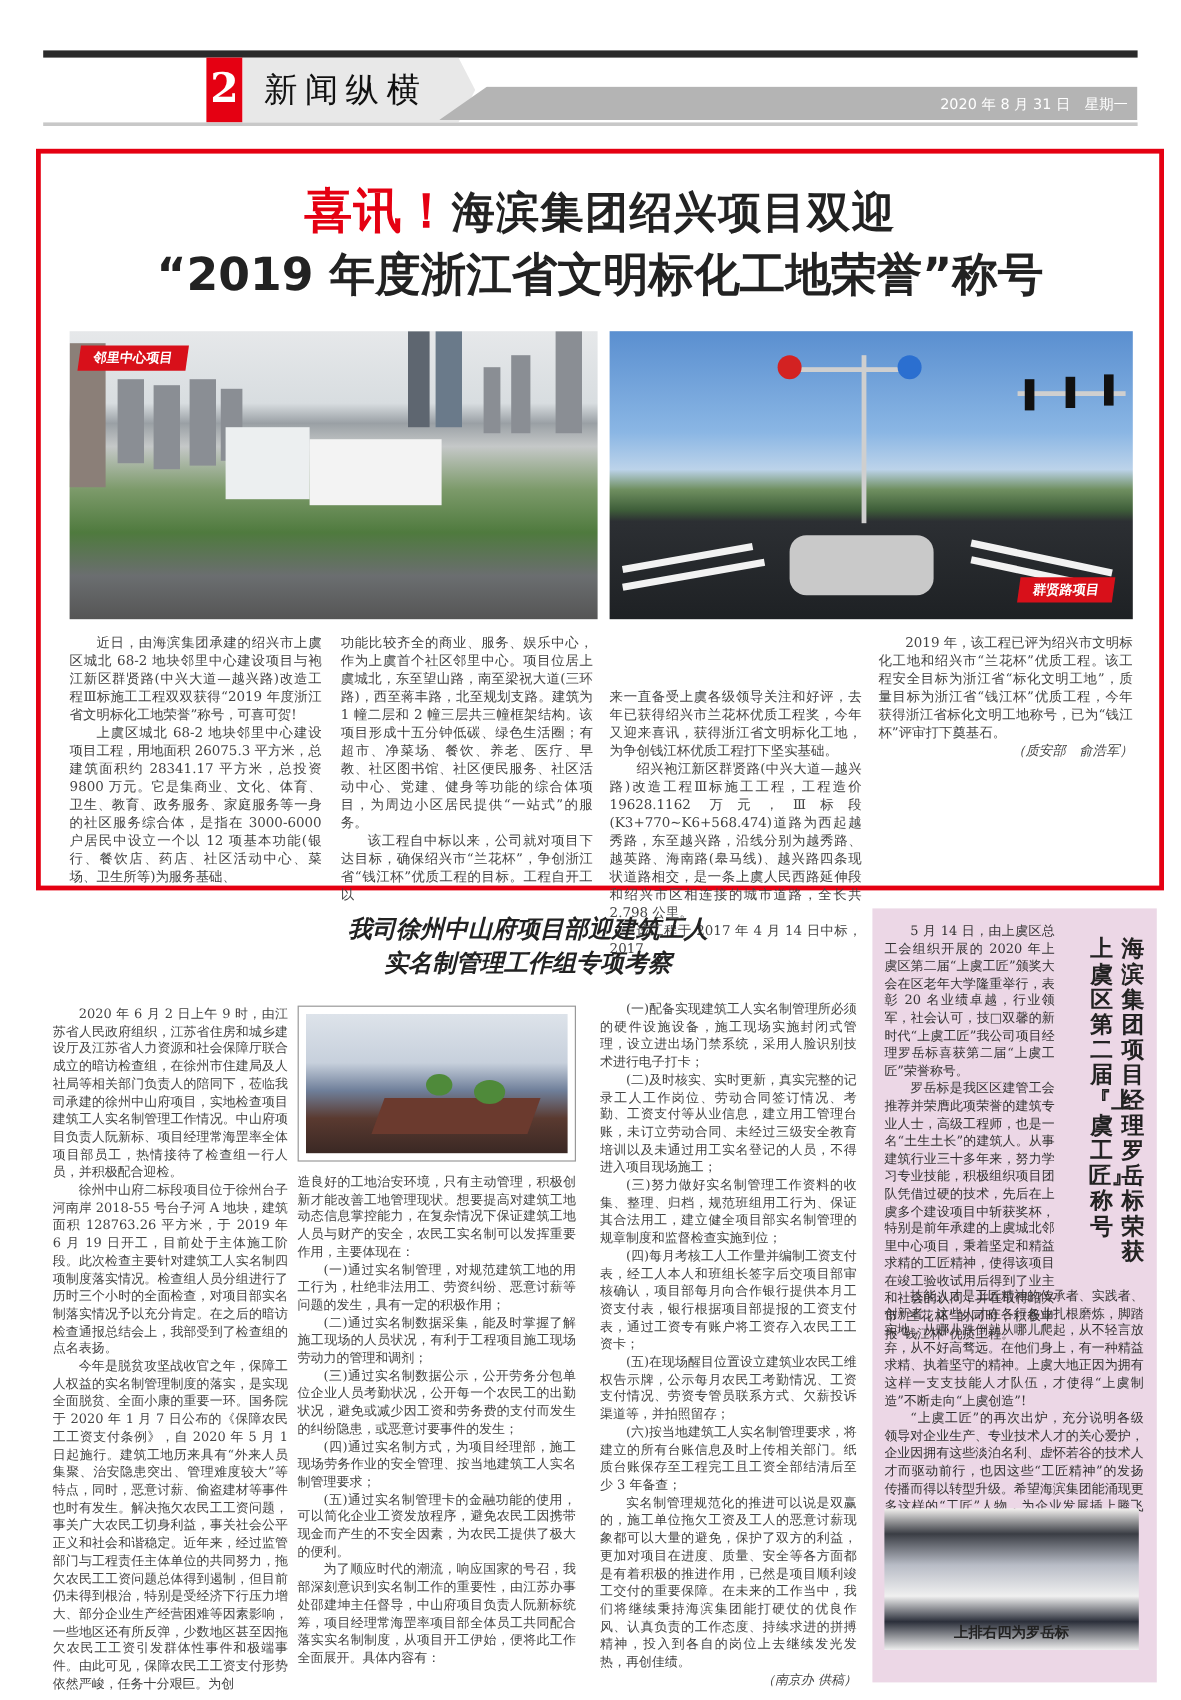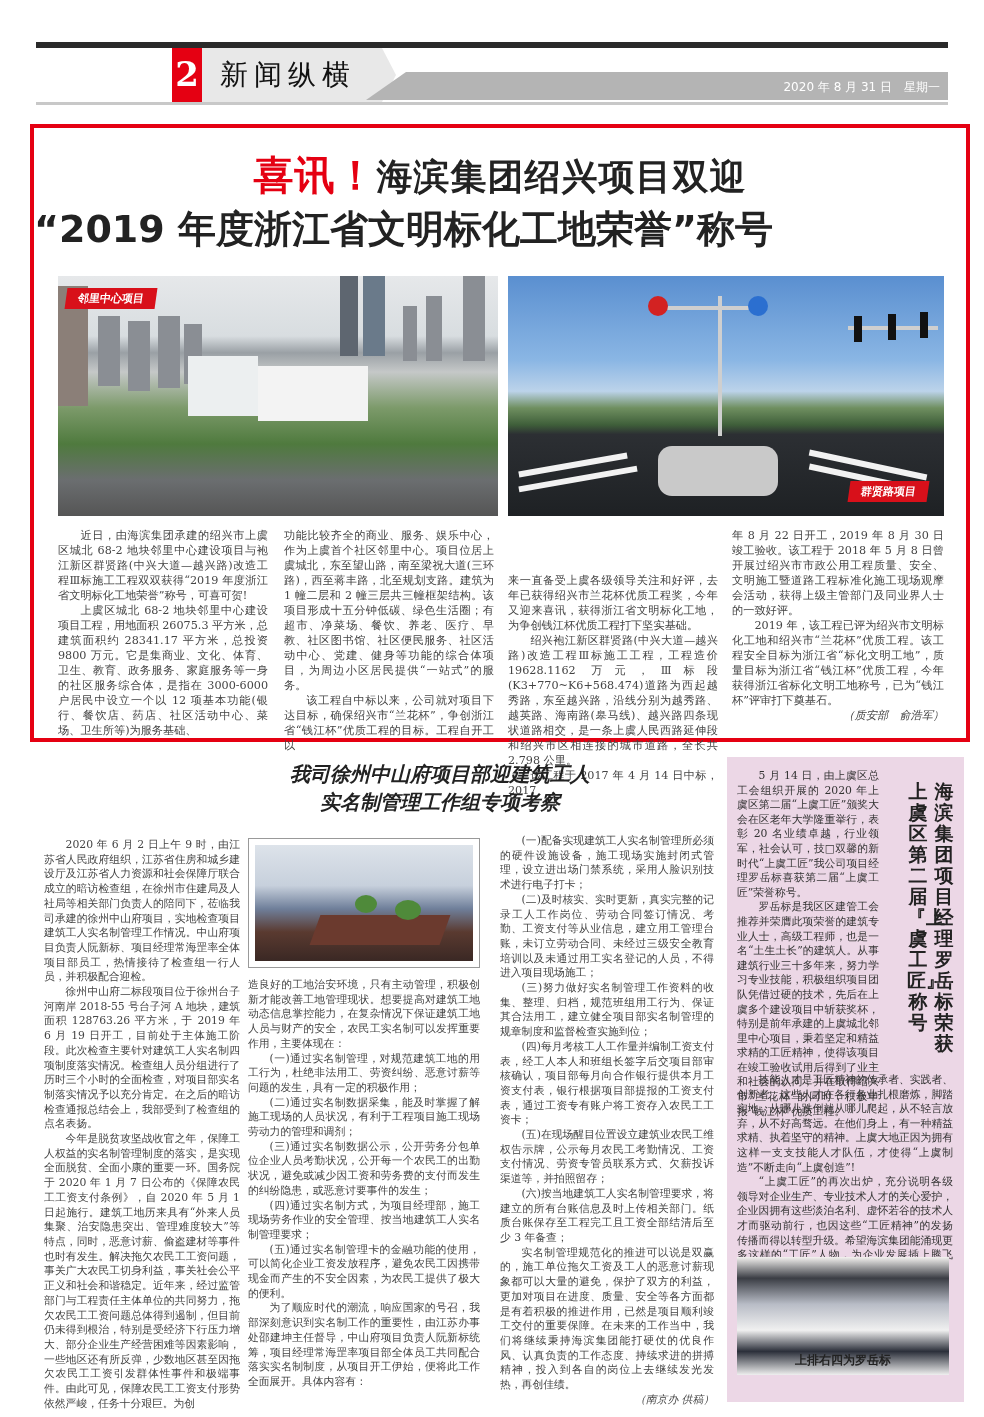--- a/index.html
+++ b/index.html
@@ -16,21 +16,21 @@
   .section-title { position: absolute; left: 184px; top: 8px; font-family: "DejaVu Sans", sans-serif; font-size: 28px; color: #111; letter-spacing: 6px; }
   .date-band { position: absolute; left: 330px; top: 24px; width: 582px; height: 28px; background: #b4b4b4;
     clip-path: polygon(40px 0, 100% 0, 100% 100%, 0 100%); }
   .date-text { position: absolute; right: 8px; top: 31px; font-family: "DejaVu Sans", sans-serif; font-size: 12px; color: #fff; }
   .bottom-rule { position: absolute; left: 36px; top: 102px; width: 912px; height: 3px; background: #c8c8c8; }
 
   
   .feature { position: absolute; left: 30px; top: 124px; width: 940px; height: 618px; border: 4px solid #e50012; }
   .headline1 { position: absolute; left: 0; width: 100%; top: 20px; text-align: center; font-family: "DejaVu Sans", sans-serif; font-weight: bold; font-size: 36px; color: #222; letter-spacing: 1px; }
   .headline1 .red { color: #e50012; font-size: 40px; }
-  .headline2 { position: absolute; left: 0; width: 100%; top: 76px; text-align: left; font-family: "DejaVu Sans", sans-serif; font-weight: bold; font-size: 38px; color: #222; }
+  .headline2 { position: absolute; left: 0; width: 100%; top: 76px; text-align: center; font-family: "DejaVu Sans", sans-serif; font-weight: bold; font-size: 38px; color: #222; }
 
   .photo { position: absolute; overflow: hidden; }
   .photo-left { left: 24px; top: 148px; width: 440px; height: 240px;
     background: linear-gradient(180deg, #e6e8ea 0%, #d8dde0 25%, #9aa0a5 32%, #c5c8c8 40%, #7c9a6a 55%, #4f7a3e 70%, #6b6e70 85%, #555 100%); }
   .photo-right { left: 474px; top: 148px; width: 436px; height: 240px;
     background: linear-gradient(180deg, #5a8fd0 0%, #8ab6e4 35%, #bcd3ea 48%, #6f8f60 55%, #3f5f3a 62%, #2c2f33 66%, #1e2124 100%); }
   .bldg { position: absolute; background: #8a8e94; }
   .stripe { position: absolute; height: 6px; background: #f2f2f2; }
   .photo-tag { position: absolute; background: #d8101a; color: #fff; font-family: "DejaVu Serif", serif; font-size: 11px; font-weight: bold; padding: 3px 12px; transform: skewX(-8deg); }
 
@@ -111,21 +111,20 @@
   <div class="col" style="left:250px;top:400px;width:210px;">
     <p style="text-indent:0">功能比较齐全的商业、服务、娱乐中心，作为上虞首个社区邻里中心。项目位居上虞城北，东至望山路，南至梁祝大道(三环路)，西至蒋丰路，北至规划支路。建筑为 1 幢二层和 2 幢三层共三幢框架结构。该项目形成十五分钟低碳、绿色生活圈；有超市、净菜场、餐饮、养老、医疗、早教、社区图书馆、社区便民服务、社区活动中心、党建、健身等功能的综合体项目，为周边小区居民提供“一站式”的服务。</p>
     <p>该工程自中标以来，公司就对项目下达目标，确保绍兴市“兰花杯”，争创浙江省“钱江杯”优质工程的目标。工程自开工以</p>
   </div>
   <div class="col" style="left:474px;top:400px;width:210px;margin-top:45px;">
     <p style="text-indent:0">来一直备受上虞各级领导关注和好评，去年已获得绍兴市兰花杯优质工程奖，今年又迎来喜讯，获得浙江省文明标化工地，为争创钱江杯优质工程打下坚实基础。</p>
     <p>绍兴袍江新区群贤路(中兴大道—越兴路)改造工程Ⅲ标施工工程，工程造价 19628.1162 万元，Ⅲ标段(K3+770~K6+568.474)道路为西起越秀路，东至越兴路，沿线分别为越秀路、越英路、海南路(皋马线)、越兴路四条现状道路相交，是一条上虞人民西路延伸段和绍兴市区相连接的城市道路，全长共 2.798 公里。</p>
     <p>该工程于 2017 年 4 月 14 日中标，2017</p>
   </div>
   <div class="col" style="left:698px;top:400px;width:212px;">
-    <p style="text-indent:0">年 8 月 22 日开工，2019 年 8 月 30 日竣工验收。该工程于 2018 年 5 月 8 日曾开展过绍兴市市政公用工程质量、安全、文明施工暨道路工程标准化施工现场观摩会活动，获得上级主管部门及同业界人士的一致好评。</p>
     <p>2019 年，该工程已评为绍兴市文明标化工地和绍兴市“兰花杯”优质工程。该工程安全目标为浙江省“标化文明工地”，质量目标为浙江省“钱江杯”优质工程，今年获得浙江省标化文明工地称号，已为“钱江杯”评审打下奠基石。</p>
     <p class="sign">（质安部　俞浩军）</p>
   </div>
 </div>
 
 <div class="headline3">
   <div>我司徐州中山府项目部迎建筑工人</div>
   <div>实名制管理工作组专项考察</div>
 </div>
 

